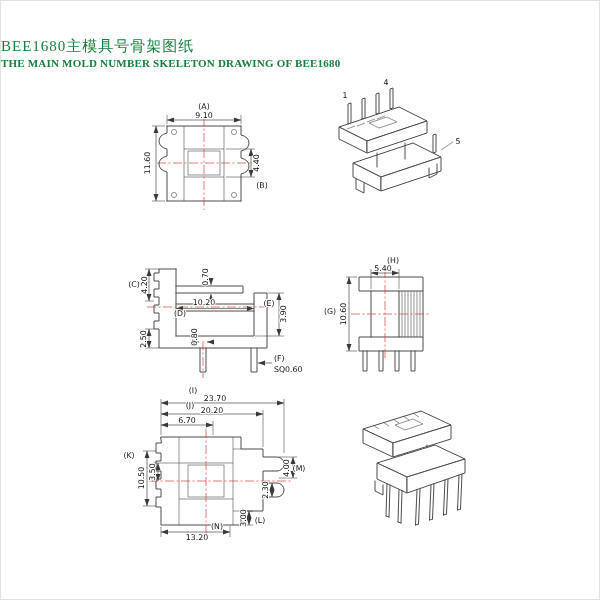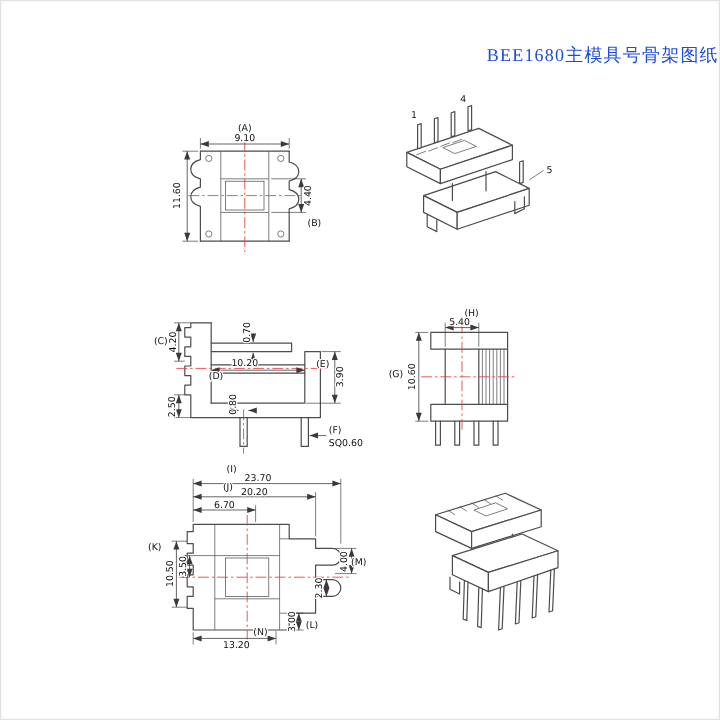--- a/index.html
+++ b/index.html
@@ -1,18 +1,18 @@
 <!DOCTYPE html>
 <html><head>
 <meta charset="utf-8">
 <style>
   html,body{margin:0;padding:0;background:#fff}
   .canvas{position:relative;width:600px;height:600px;background:#fff;overflow:hidden;
           border:1px solid #e2e2e2;box-sizing:border-box}
-  .titleblock{position:absolute;top:36px;left:0;width:100%;text-align:right;color:#1d4ed8}
+  .titleblock{position:absolute;top:36px;left:0;width:100%;text-align:left;color:#15803d}
   .t-cn{font:15px "Liberation Serif","DejaVu Serif",serif;letter-spacing:1px}
   .t-en{font:bold 11px "Liberation Serif","DejaVu Serif",serif;margin-top:1px;letter-spacing:.2px}
   svg{position:absolute;left:0;top:0}
   .ol {fill:none;stroke:#4c4c4c;stroke-width:1;stroke-linejoin:round;stroke-linecap:round}
   .olf{fill:#fff;stroke:#4c4c4c;stroke-width:1;stroke-linejoin:round}
   .thin{fill:none;stroke:#4c4c4c;stroke-width:.6}
   .cl {fill:none;stroke:#e23a3a;stroke-width:.7;stroke-dasharray:9 2.5 2 2.5}
   .el {fill:none;stroke:#3a3a3a;stroke-width:.55}
   .dl {fill:none;stroke:#3a3a3a;stroke-width:.65;marker-start:url(#as);marker-end:url(#ae)}
   .le {fill:none;stroke:#3a3a3a;stroke-width:.65;marker-end:url(#ae)}
@@ -20,20 +20,21 @@
   svg text{font:7.8px "DejaVu Sans",sans-serif;fill:#111;
            paint-order:stroke;stroke:#fff;stroke-width:2px;stroke-linejoin:round}
 </style>
 </head>
 <body>
 
 <div class="canvas">
 
   <div class="titleblock">
     <div class="t-cn">BEE1680主模具号骨架图纸</div>
+    <div class="t-en">THE MAIN MOLD NUMBER SKELETON DRAWING OF BEE1680</div>
   </div>
 
   <svg width="600" height="600" viewBox="0 0 600 600">
     <defs>
       <marker id="ae" markerUnits="userSpaceOnUse" markerWidth="8" markerHeight="7" refX="7.5" refY="3.5" orient="auto">
         <path d="M0.5,1 L7.5,3.5 L0.5,6 Z" fill="#3a3a3a"></path>
       </marker>
       <marker id="as" markerUnits="userSpaceOnUse" markerWidth="8" markerHeight="7" refX="0.5" refY="3.5" orient="auto">
         <path d="M7.5,1 L0.5,3.5 L7.5,6 Z" fill="#3a3a3a"></path>
       </marker>

